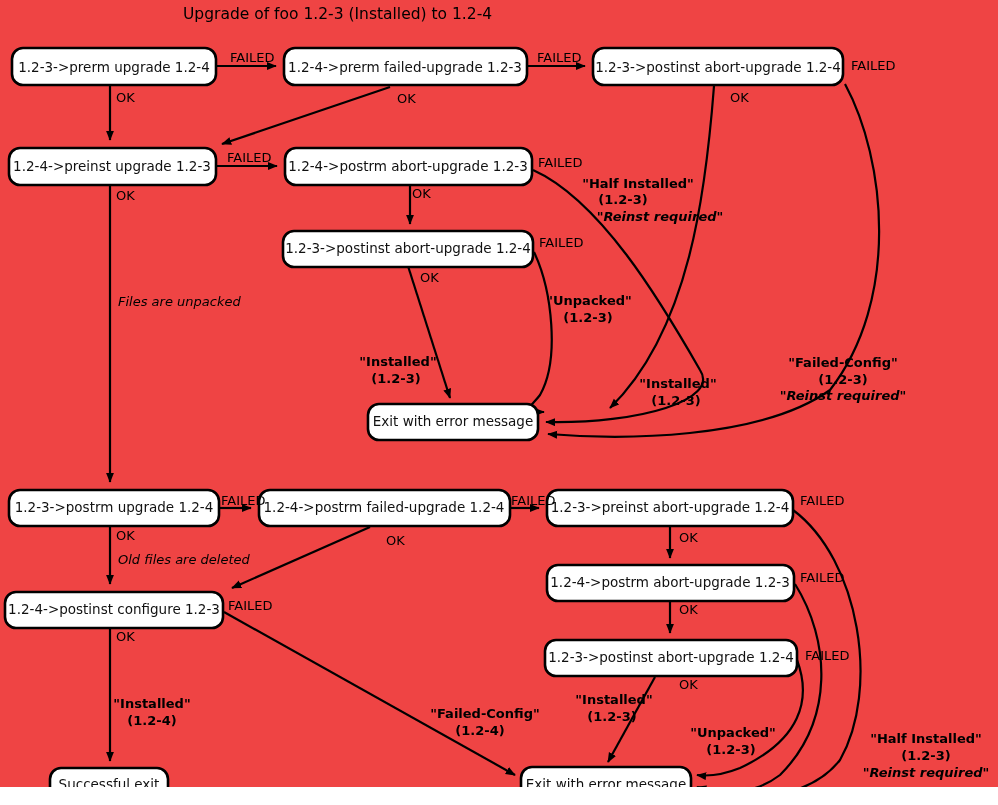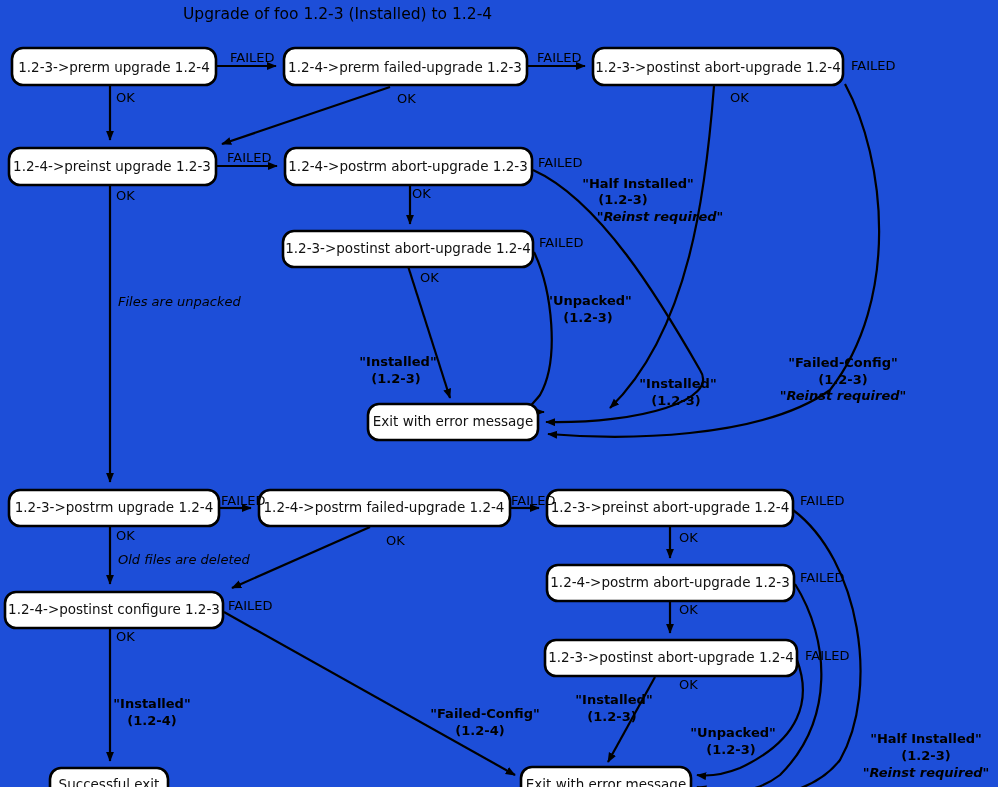--- a/index.html
+++ b/index.html
@@ -7,21 +7,21 @@
     padding: 0;
     background: #ffffff;
   }
   body {
     font-family: "DejaVu Sans", sans-serif;
   }
   #canvas {
     position: relative;
     width: 998px;
     height: 787px;
-    background: #1d4ed8;
+    background: #ef4444;
     overflow: hidden;
   }
   #diagram-svg {
     position: absolute;
     left: 0;
     top: 0;
     width: 998px;
     height: 805px;
   }
   .title-text {

